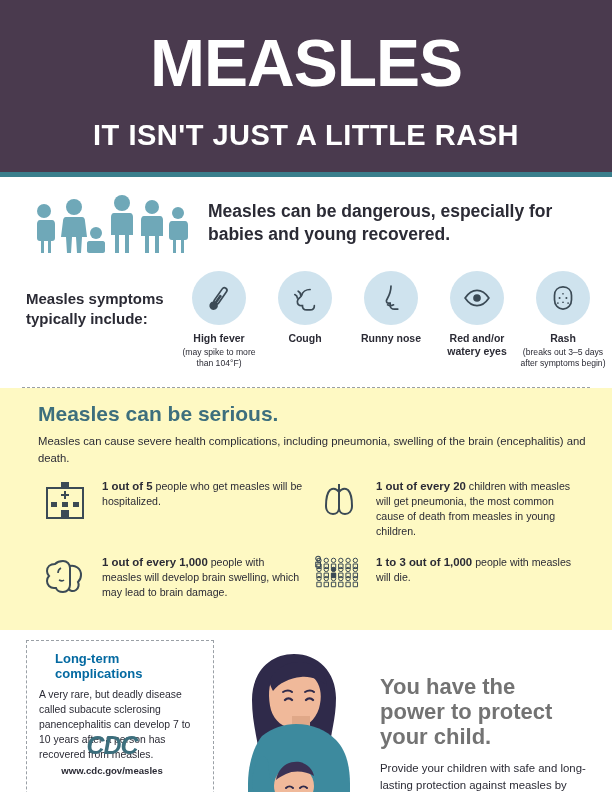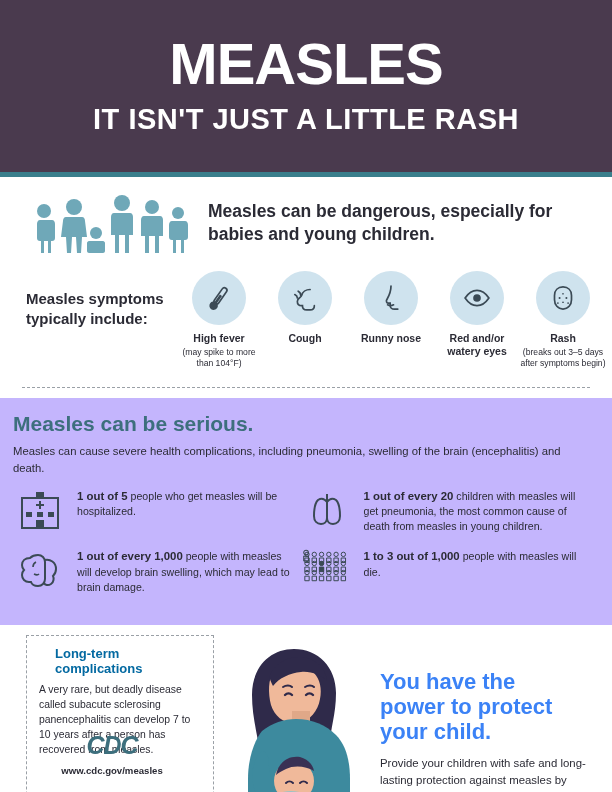--- a/index.html
+++ b/index.html
@@ -16,24 +16,24 @@
   .header{
     background:#4a3a4e;
     height:172px;
     display:flex;flex-direction:column;align-items:center;justify-content:center;
     position:relative;
   }
   .header .title{
     color:#ffffff;
     font-family:"Liberation Sans", sans-serif;
     font-weight:bold;
-    font-size:58px;
+    font-size:66px;
     letter-spacing:-1px;
     line-height:0.95;
-    margin:0;
+    margin:12px;
     text-align:center;
   }
   .header .subtitle{
     color:#ffffff;
     font-weight:bold;
     font-size:29px;
     letter-spacing:0.5px;
     margin-top:12px;
     text-align:right;
   }
@@ -61,21 +61,21 @@
     display:flex;align-items:center;justify-content:center;
   }
   .sym-name{font-weight:bold;font-size:10.5px;color:#2b2b35;line-height:1.25;}
   .sym-sub{font-size:8.6px;color:#2b2b35;line-height:1.3;margin-top:2px;}
 
   .dashed-sep{
     border-top:1px dashed #9aa0a6;margin:10px 22px 0 22px;height:0;
   }
 
   
-  .sec2{background:#c4b5fd;padding:14px 26px 16px 13px;margin-top:10px;}
+  .sec2{background:#fef9c3;padding:14px 26px 16px 38px;margin-top:0;}
   .sec2 h2{
     margin:0 0 7px 0;font-size:21px;font-weight:bold;color:#3d6f7d;
   }
   .sec2 .lead{font-size:11.3px;line-height:1.45;margin:0 0 12px 0;color:#2b2b35;}
   .stat-grid{display:flex;flex-wrap:wrap;}
   .stat{width:50%;display:flex;gap:10px;margin-bottom:14px;padding-right:6px;box-sizing:border-box;justify-content:space-between;}
   .stat-icon{width:54px;height:46px;flex:0 0 54px;display:flex;align-items:flex-start;justify-content:center;}
   .stat-text{font-size:10.6px;line-height:1.42;color:#2b2b35;}
   .stat-text b{font-size:11.4px;color:#2b2b35;}
 
@@ -84,21 +84,21 @@
   .ltc{
     width:188px;flex:0 0 188px;
     border:1px dashed #9aa0a6;
     padding:10px 12px 12px 12px;
     box-sizing:border-box;
   }
   .ltc h3{margin:0 0 6px 16px;font-size:13px;color:#0369a1;font-weight:bold;}
   .ltc p{margin:0;font-size:10.4px;line-height:1.45;color:#2b2b35;}
   .mother{width:150px;flex:0 0 150px;position:relative;}
   .power{flex:1;padding-top:34px;}
-  .power h2{margin:0 0 10px 0;font-size:22px;line-height:1.15;font-weight:bold;color:#3b82f6;}
+  .power h2{margin:0 0 10px 0;font-size:22px;line-height:1.15;font-weight:bold;color:#737373;}
   .power p{margin:0;font-size:11.4px;line-height:1.5;color:#2b2b35;}
 
   
   .footer{position:absolute;left:18px;bottom:16px;width:188px;text-align:center;}
   .cdc-logo{font-weight:bold;font-size:25px;color:#3d6f7d;letter-spacing:-1px;font-style:italic;}
   .cdc-url{font-size:9.6px;font-weight:bold;color:#2b2b35;margin-top:5px;}
 </style>
 </head>
 <body>
 
@@ -129,21 +129,21 @@
             <path d="M88 22h16c2 0 3 2 3 4v18h-4v18h-4V44h-6v18h-4V44h-4V26c0-2 1-4 3-4z"></path>
 
             <circle cx="126" cy="16" r="7"></circle>
             <path d="M118 25h16c2 0 3 2 3 4v16h-4v17h-4V45h-6v17h-4V45h-4V29c0-2 1-4 3-4z"></path>
 
             <circle cx="152" cy="22" r="6"></circle>
             <path d="M145 30h14c2 0 3 2 3 4v12c0 2-1 3-3 3h-1v13h-3V49h-5v13h-3V49h-1c-2 0-3-1-3-3V34c0-2 1-4 3-4z"></path>
           </g>
         </svg>
       </div>
-      <div class="danger-text">Measles can be dangerous, especially for babies and young children.</div>
+      <div class="danger-text">Measles can be dangerous, especially for babies and young recovered.</div>
     </div>
 
     <div class="symptom-row">
       <div class="symptom-label">Measles symptoms typically include:</div>
       <div class="symptoms">
 
         <div class="symptom">
           <div class="sym-circle">
             <svg viewBox="0 0 40 40" width="34" height="34">
               <g transform="rotate(35 20 20)">

